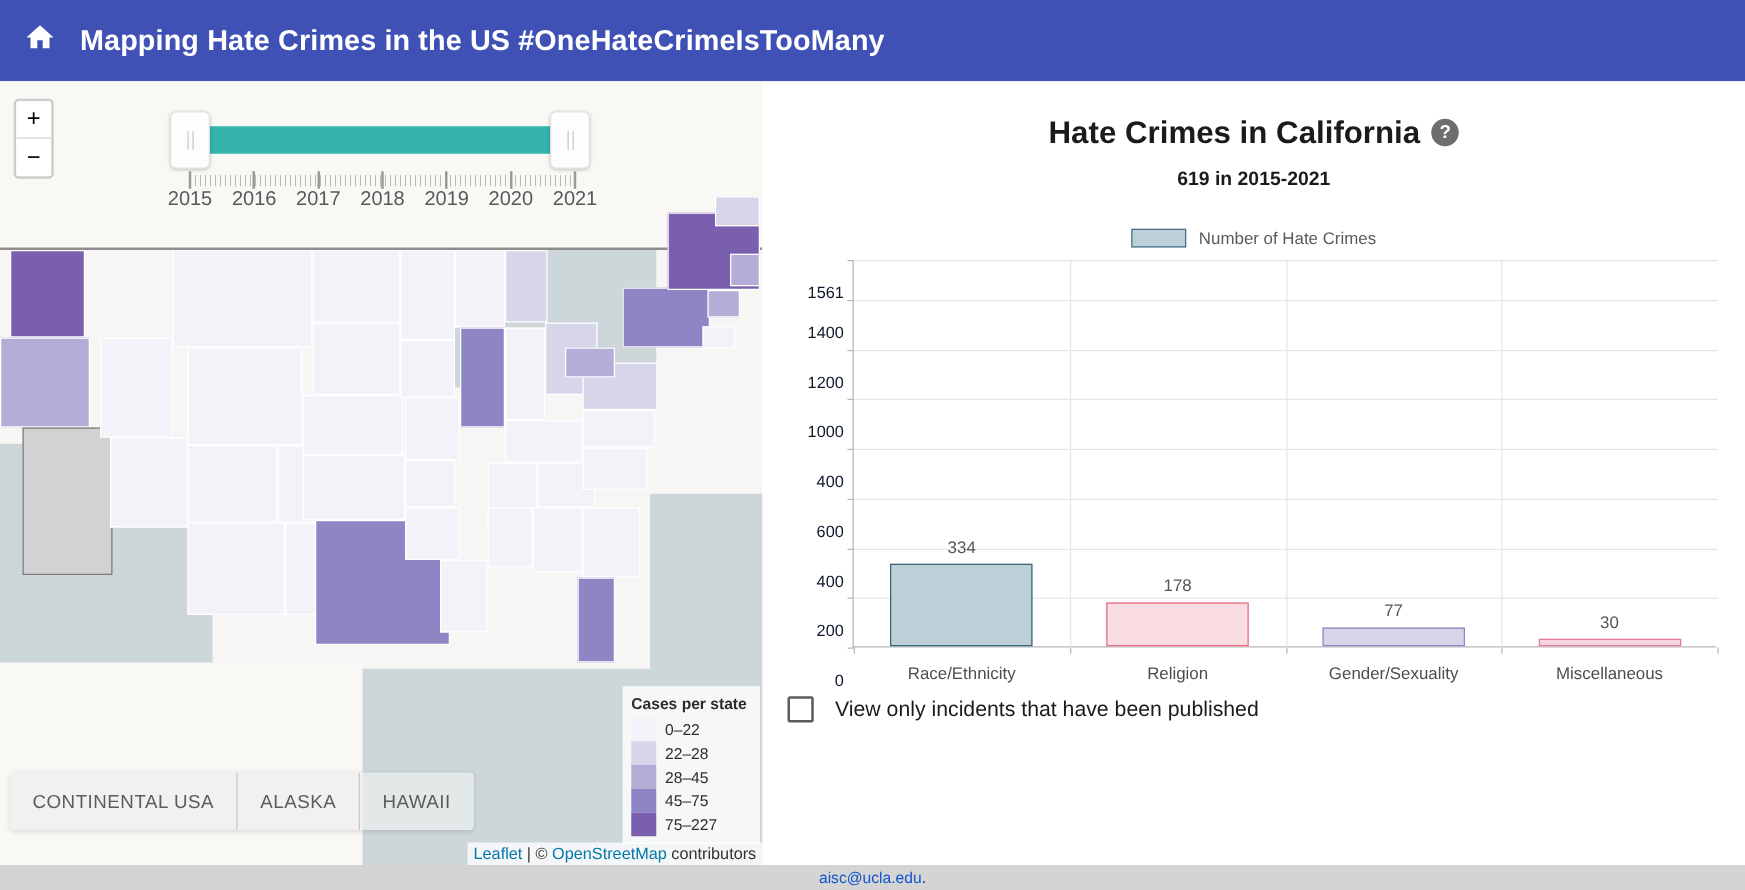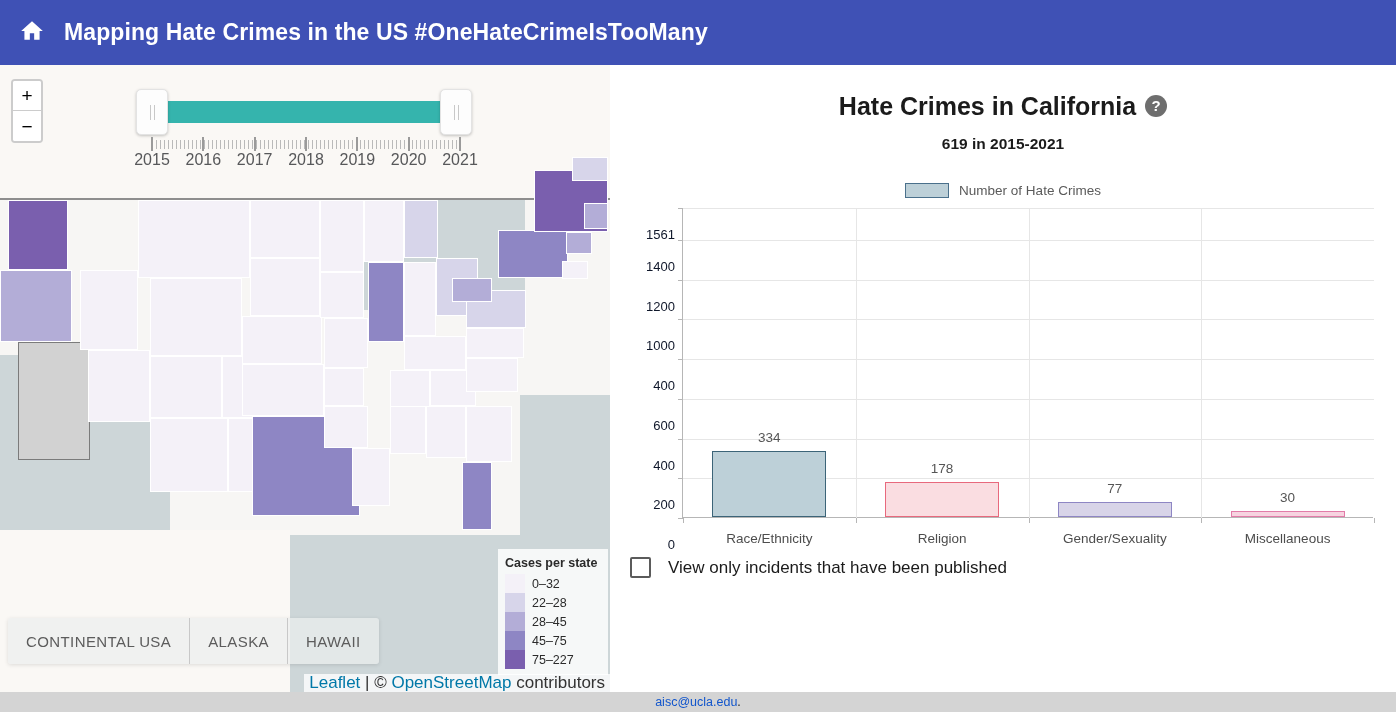--- a/index.html
+++ b/index.html
@@ -229,21 +229,21 @@
   }
   .region-tab:last-child { border-right: none; }
 
   
   #attribution {
     position: absolute;
     right: 0; bottom: 0;
     height: 18px;
     background: rgba(255,255,255,0.78);
     padding: 0 5px;
-    font-size: 17px;
+    font-size: 13px;
     line-height: 18px;
     color: #333;
     z-index: 38;
     white-space: nowrap;
   }
   #attribution a { color: #0078a8; text-decoration: none; }
 
   
   #chart-title {
     position: absolute;
@@ -486,21 +486,21 @@
         <div class="year-label" style="left: 272.667px;">2020</div>
         <div class="year-label" style="left: 324px;">2021</div>
       </div>
   </div>
 
   <div id="map-legend">
     <div id="map-legend-title">Cases per state</div>
     <div id="map-legend-rows">
         <div class="legend-row">
           <div class="legend-swatch" style="background: rgb(244, 241, 248);"></div>
-          <div class="legend-text">0–32</div>
+          <div class="legend-text">0–22</div>
         </div>
         <div class="legend-row">
           <div class="legend-swatch" style="background: rgb(215, 213, 234);"></div>
           <div class="legend-text">22–28</div>
         </div>
         <div class="legend-row">
           <div class="legend-swatch" style="background: rgb(179, 173, 215);"></div>
           <div class="legend-text">28–45</div>
         </div>
         <div class="legend-row">

